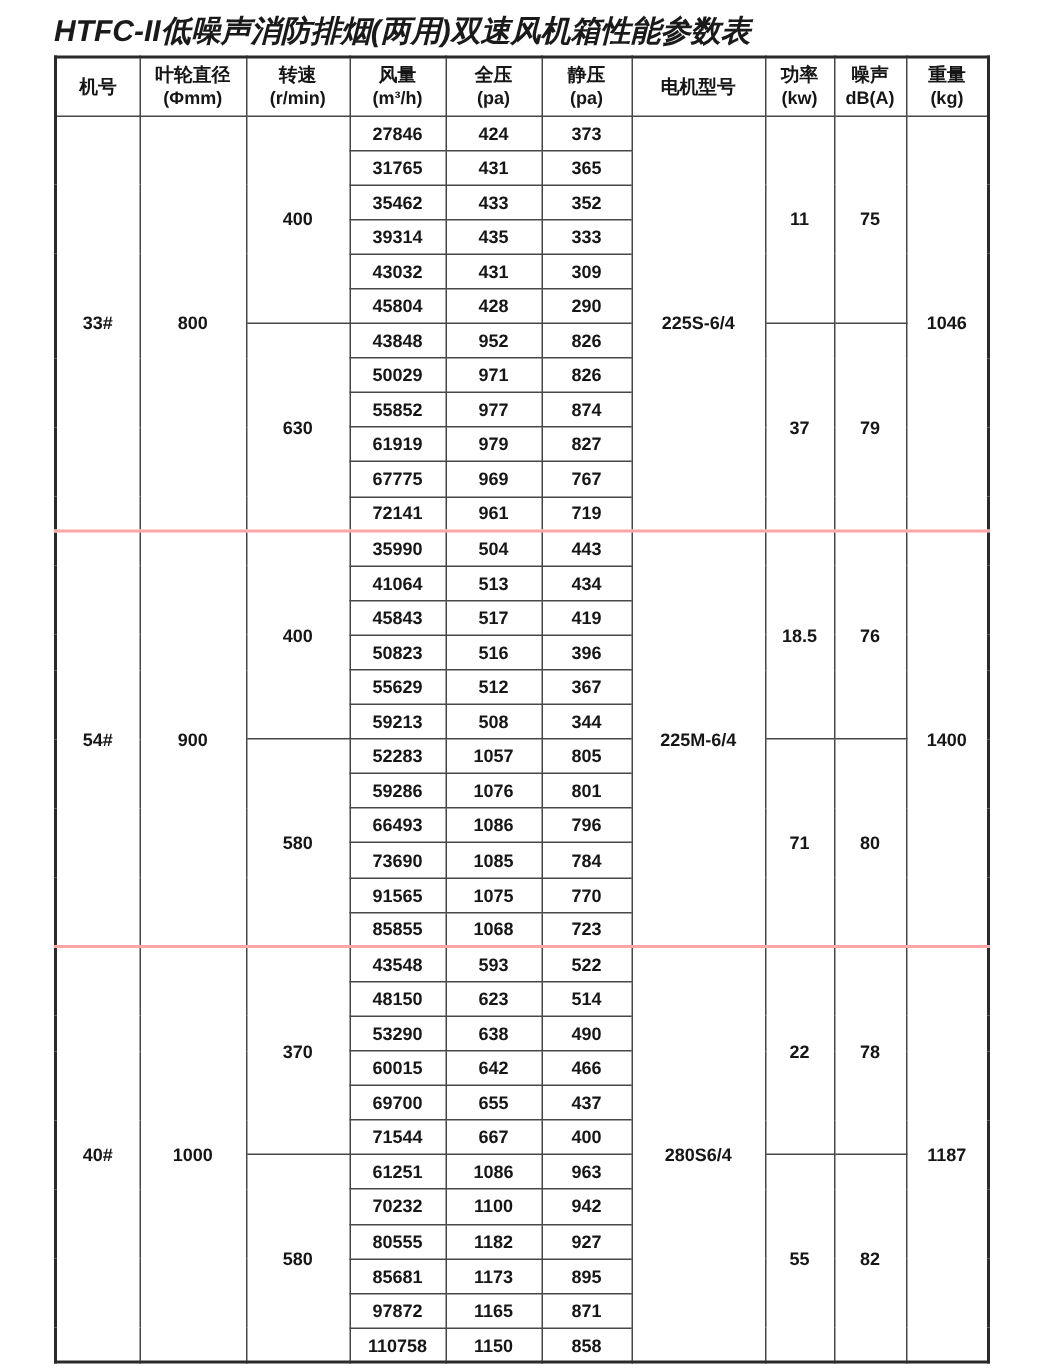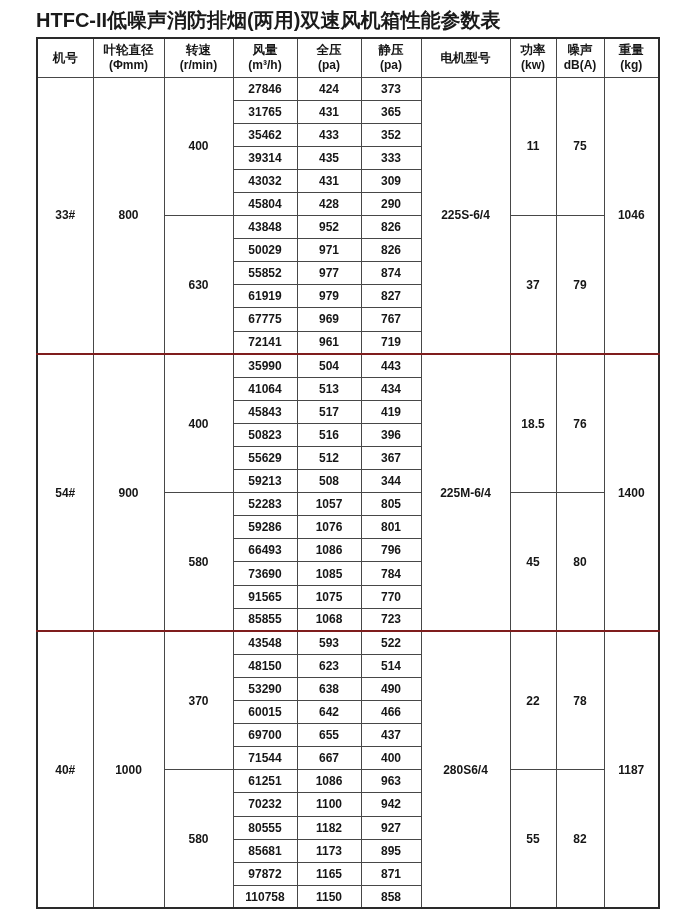--- a/index.html
+++ b/index.html
@@ -12,40 +12,41 @@
     overflow: hidden;
   }
   .page { width: 700px; height: 914px; position: relative; }
   .title {
     margin: 7px 0 3px 36px;
     font-size: 20px;
     font-weight: bold;
     color: #1a1a1a;
     white-space: nowrap;
     letter-spacing: 0px;
+    font-style: italic;
   }
   table.perf {
     border-collapse: collapse;
     table-layout: fixed;
     width: 622px;
     margin-left: 36px;
     border: 2px solid #2a2a2a;
   }
   th, td {
     border: 1px solid #474747;
     text-align: center;
     vertical-align: middle;
     font-weight: bold;
     padding: 0;
     overflow: hidden;
   }
   thead th { height: 39px; font-size: 12.5px; line-height: 1.3; }
   thead .hunit { font-size: 12px; font-weight: bold; }
   tbody td { height: 23.1px; font-size: 12px; }
-  tr.section-start td { border-top: 2px solid #7f1d1d; }
+  tr.section-start td { border-top: 2px solid #fca5a5; }
 </style>
 </head>
 <body>
 
 <div class="page">
   <div class="title">HTFC-II低噪声消防排烟(两用)双速风机箱性能参数表</div>
 
   <table class="perf">
     <colgroup>
       <col style="width:56px">
@@ -209,21 +210,21 @@
         <tr>
           <td>59213</td>
           <td>508</td>
           <td>344</td>
         </tr>
         <tr>
           <td rowspan="6">580</td>
           <td>52283</td>
           <td>1057</td>
           <td>805</td>
-          <td rowspan="6">45</td>
+          <td rowspan="6">71</td>
           <td rowspan="6">80</td>
         </tr>
         <tr>
           <td>59286</td>
           <td>1076</td>
           <td>801</td>
         </tr>
         <tr>
           <td>66493</td>
           <td>1086</td>

